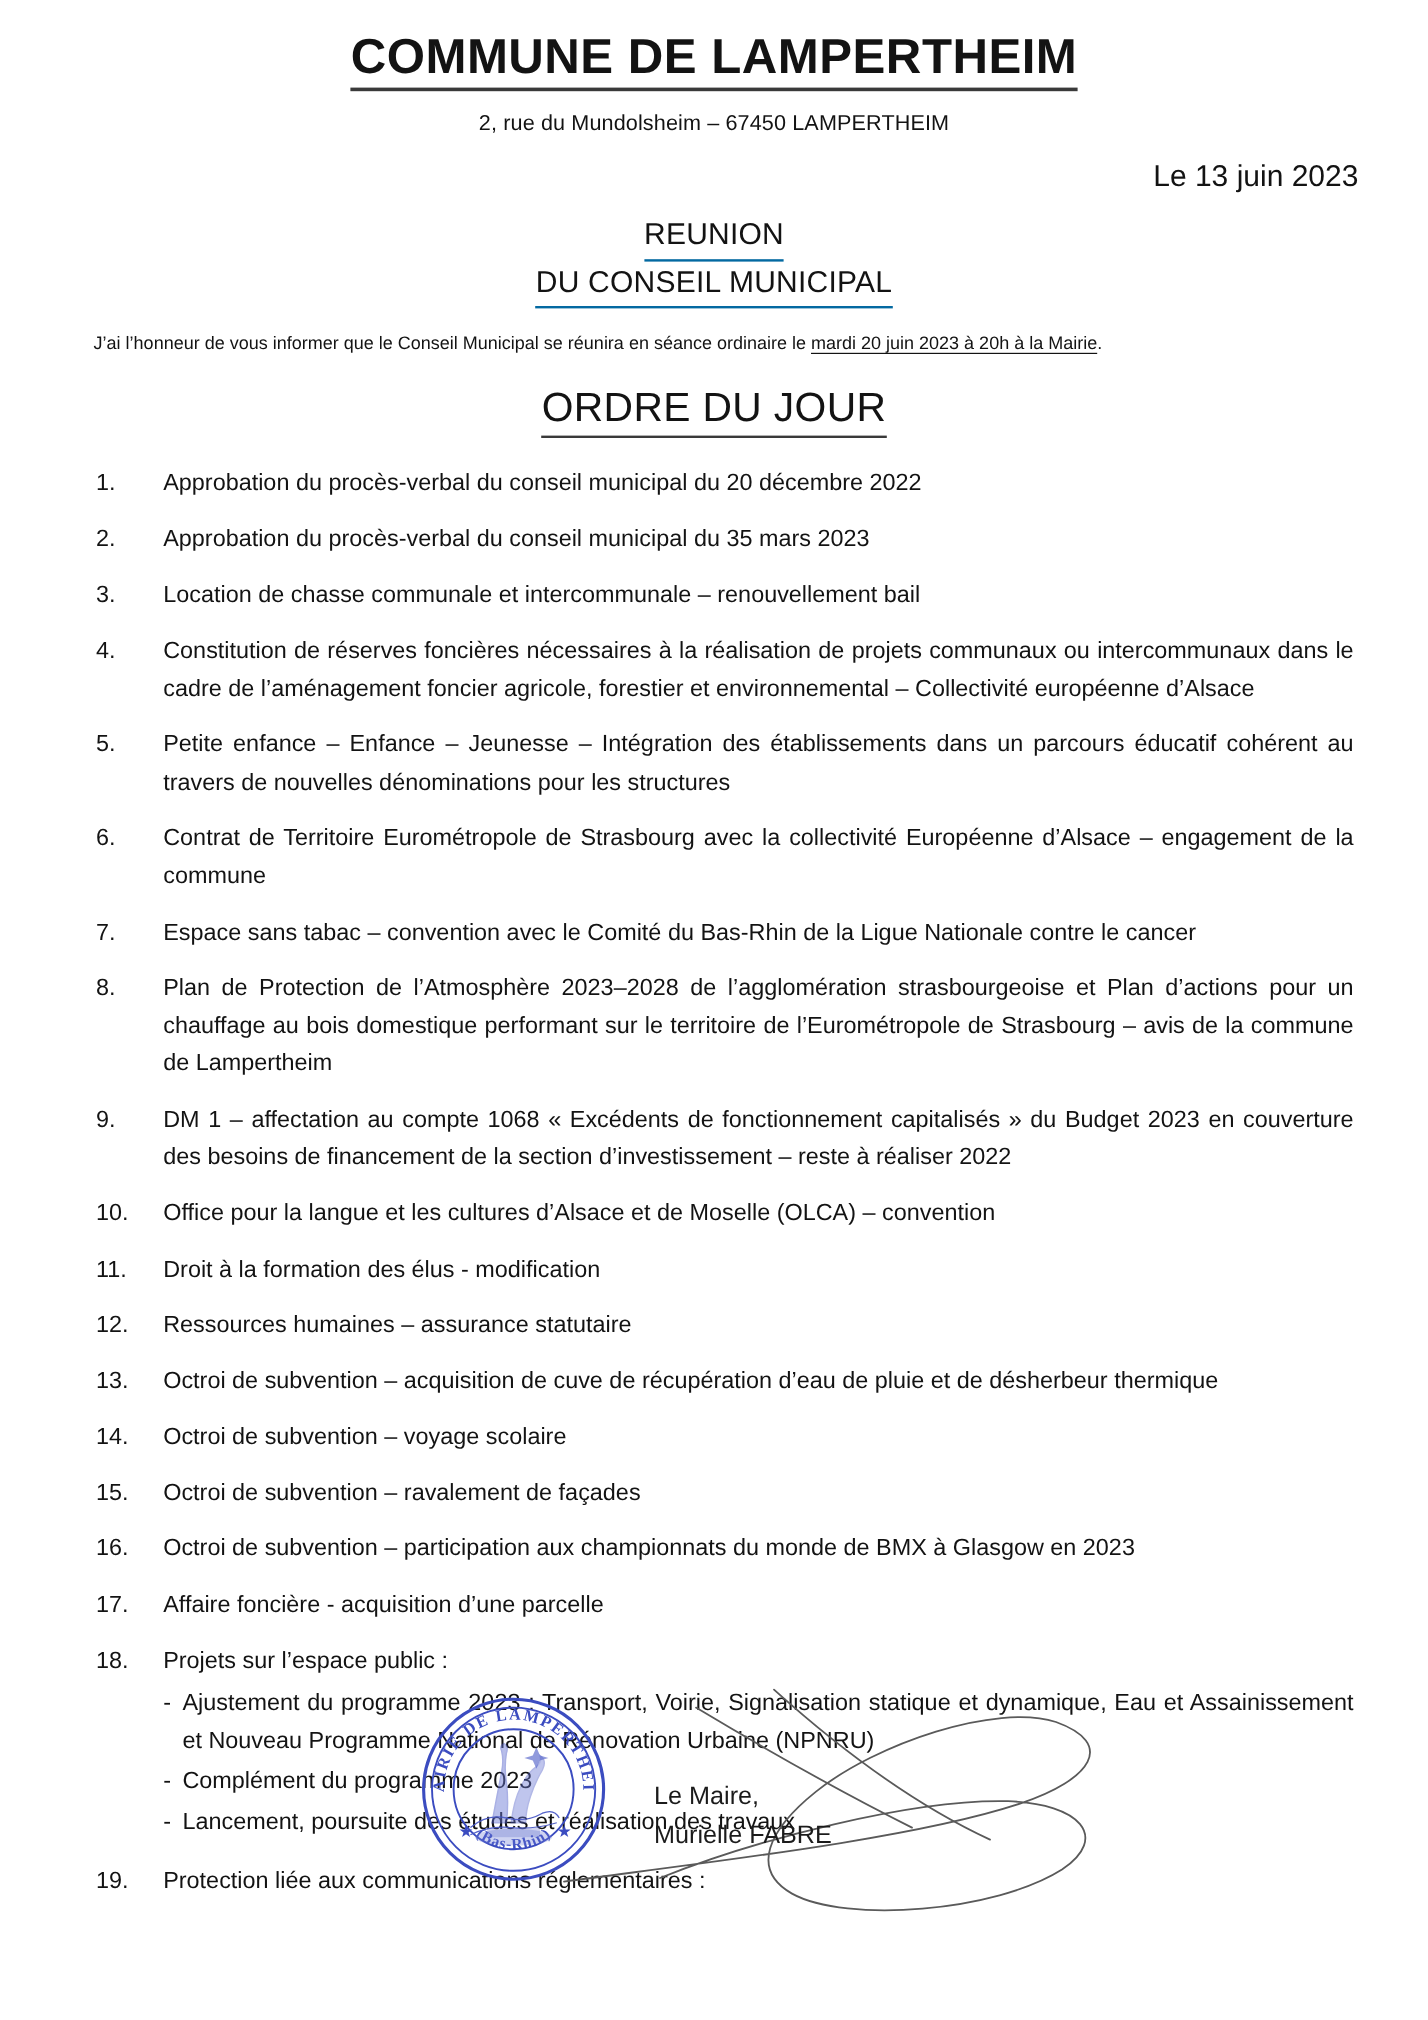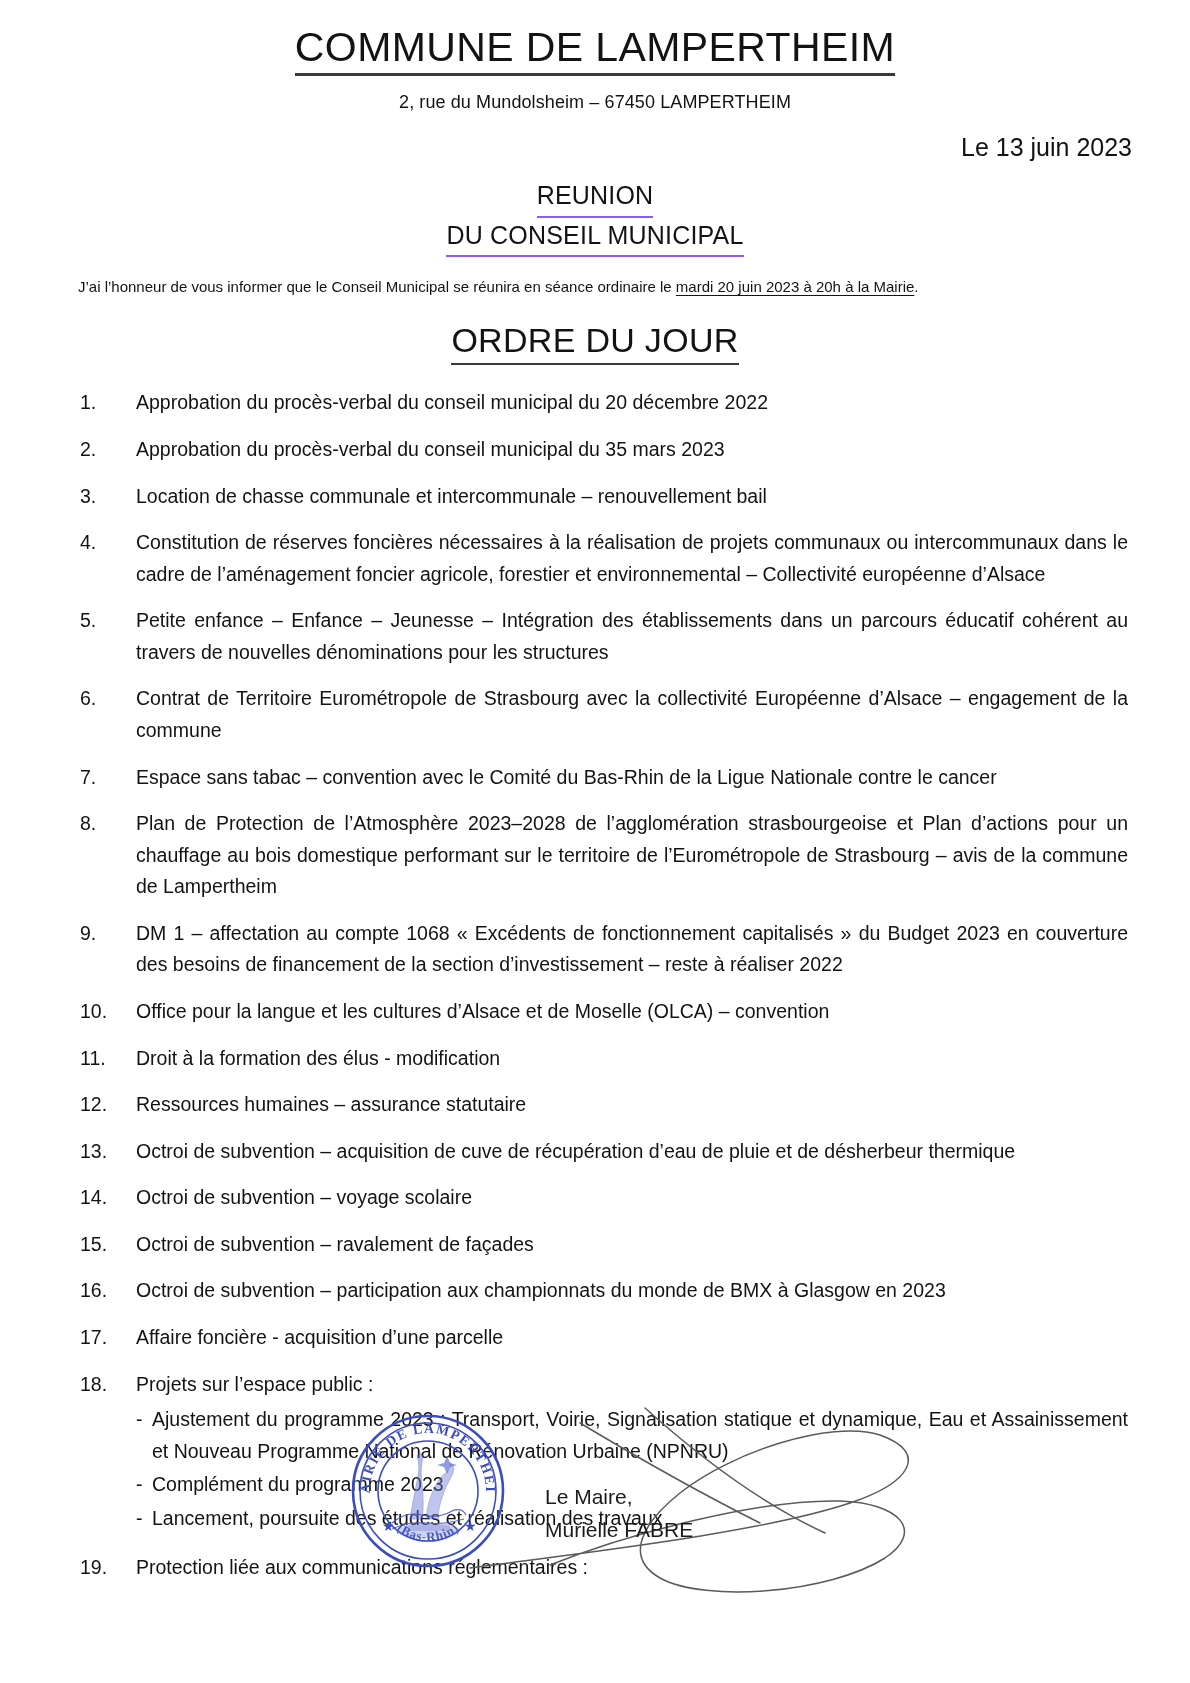--- a/index.html
+++ b/index.html
@@ -25,20 +25,21 @@
     font-size: 41px;
     font-weight: 400;
     letter-spacing: 0.4px;
     margin: 26px 0 0 0;
     line-height: 1.05;
   }
   .doc-title span.underlined {
     border-bottom: 3px solid #3a3a3a;
     padding-bottom: 4px;
     display: inline-block;
+    font-weight: bold;
   }
   .doc-address {
     text-align: center;
     font-size: 18px;
     margin-top: 16px;
     letter-spacing: 0.1px;
   }
   .date-line {
     text-align: right;
     font-size: 25px;
@@ -49,21 +50,21 @@
   .meeting-head {
     text-align: center;
     margin-top: 16px;
   }
   .meeting-head .line {
     font-size: 25px;
     line-height: 1.42;
     letter-spacing: 0.2px;
   }
   .meeting-head .line span {
-    border-bottom: 2px solid #8b5cf6;
+    border-bottom: 2px solid #0369a1;
     padding-bottom: 2px;
     display: inline-block;
   }
 
   
   .intro {
     font-size: 15px;
     line-height: 1.62;
     margin: 18px 78px 0 78px;
     text-align: justify;

